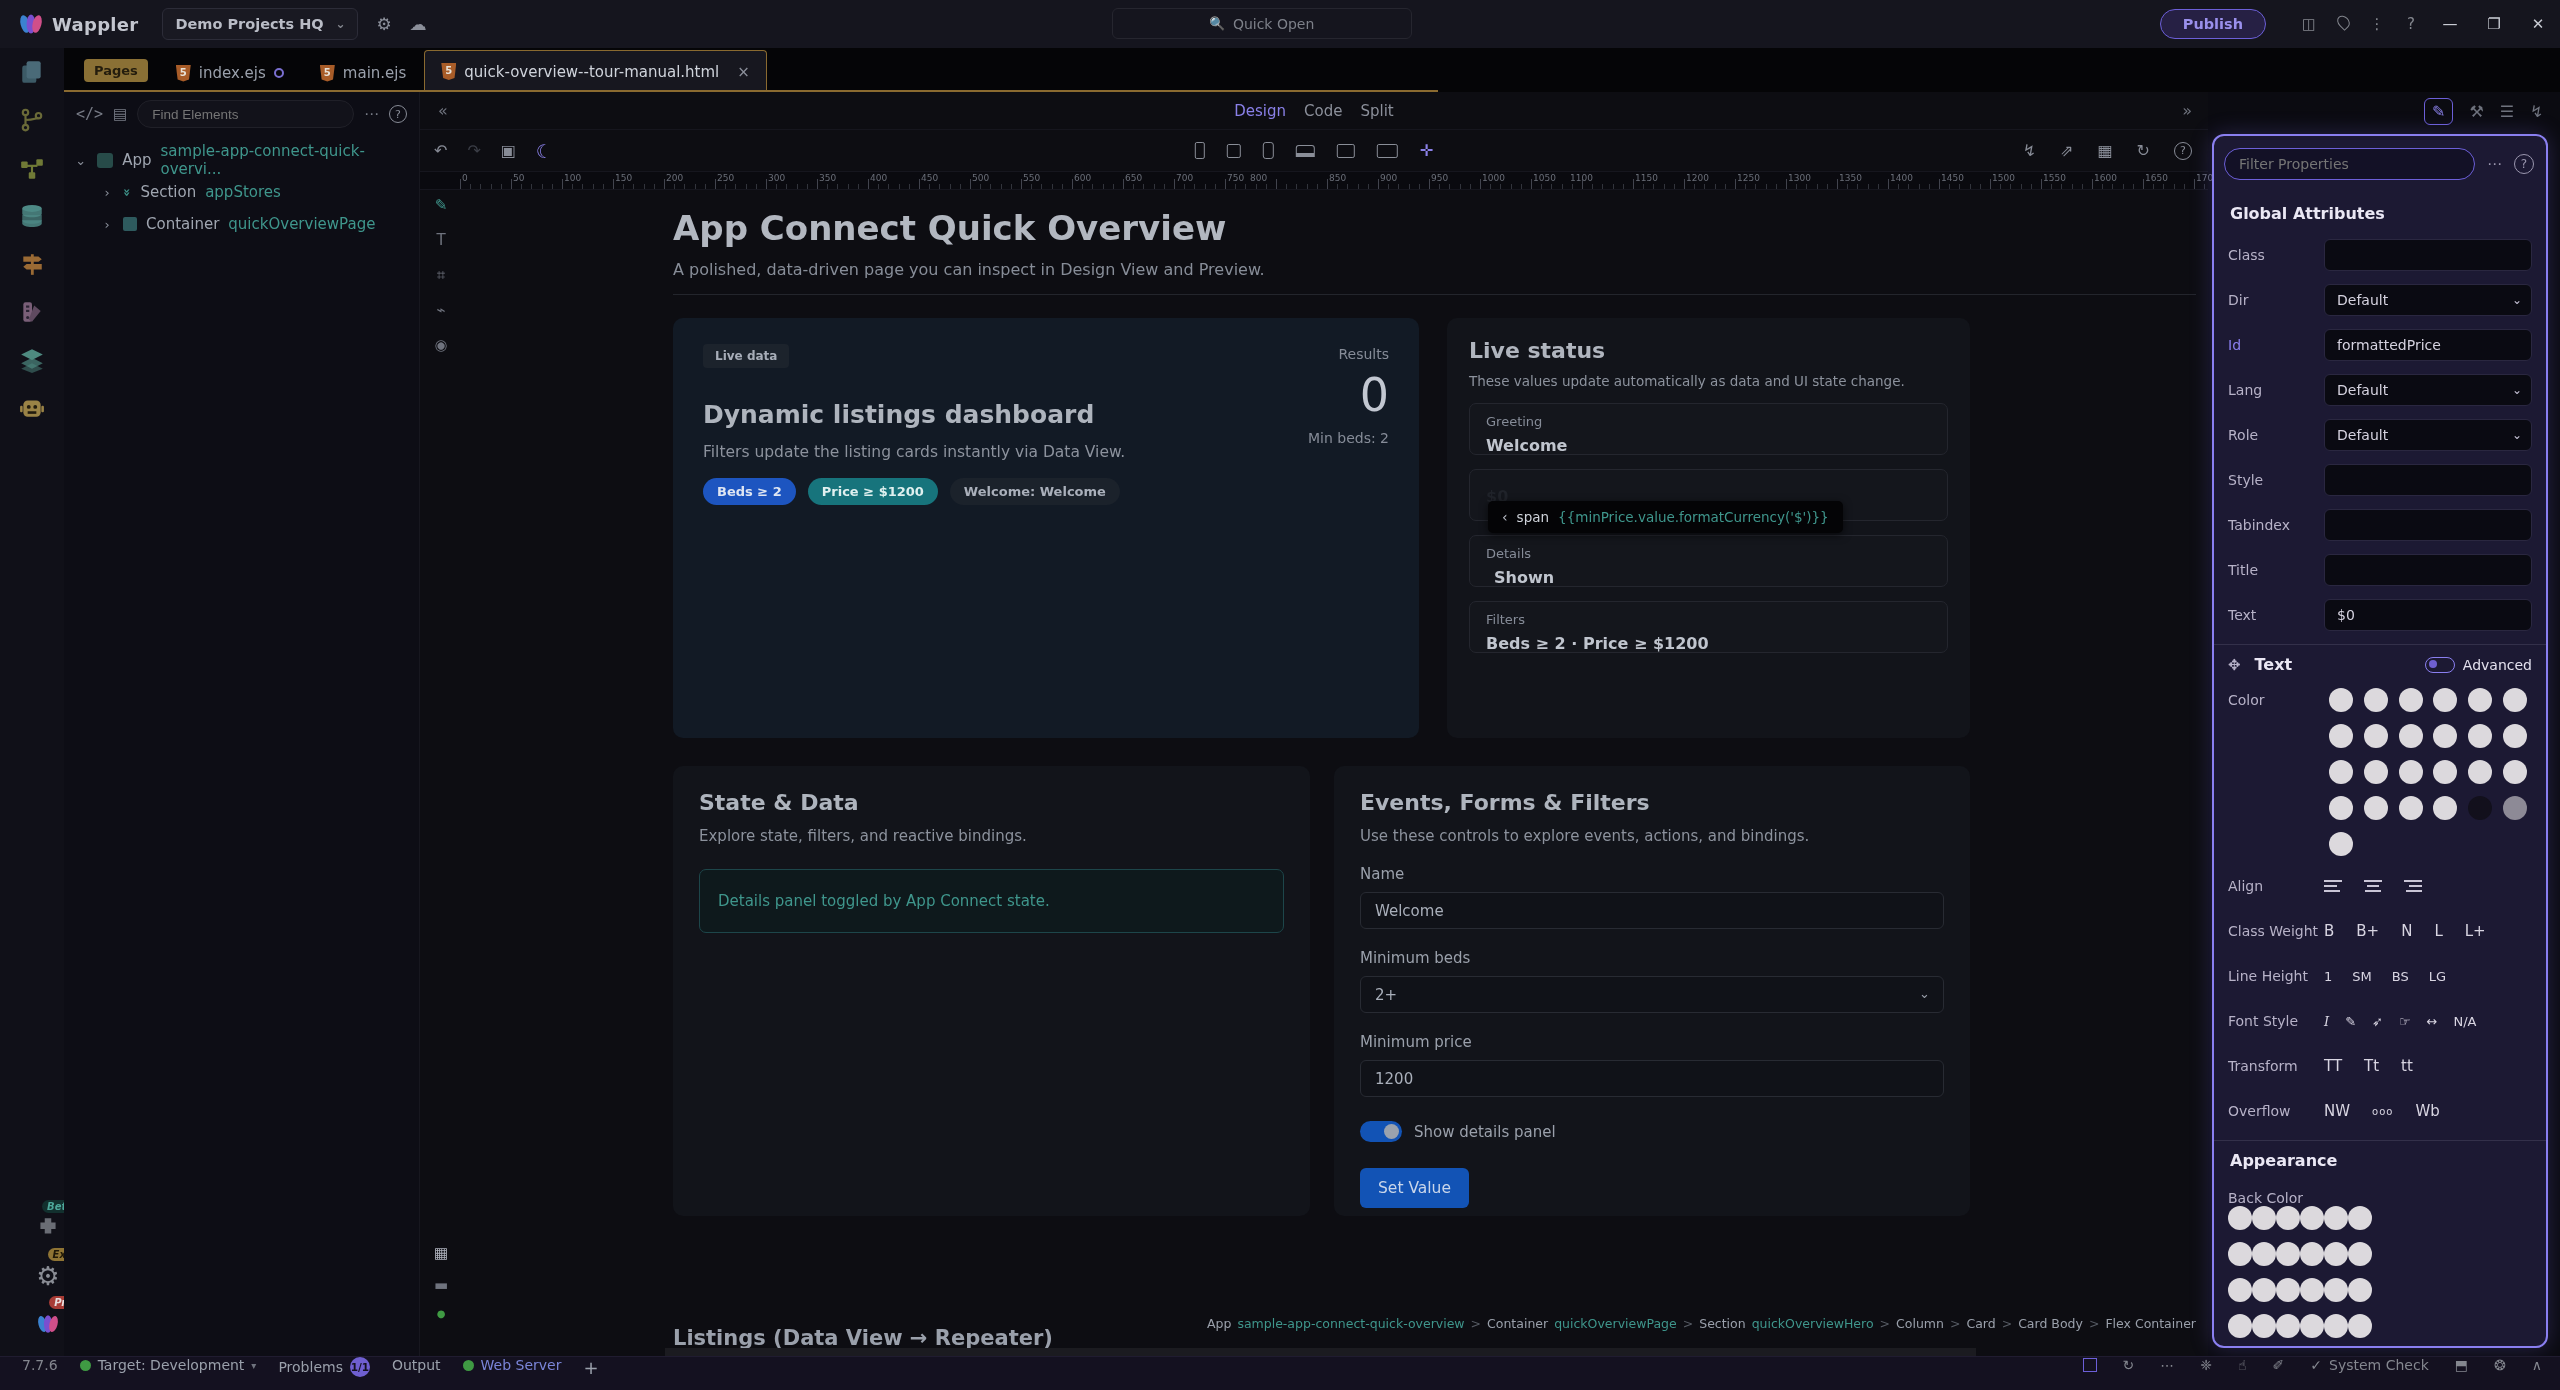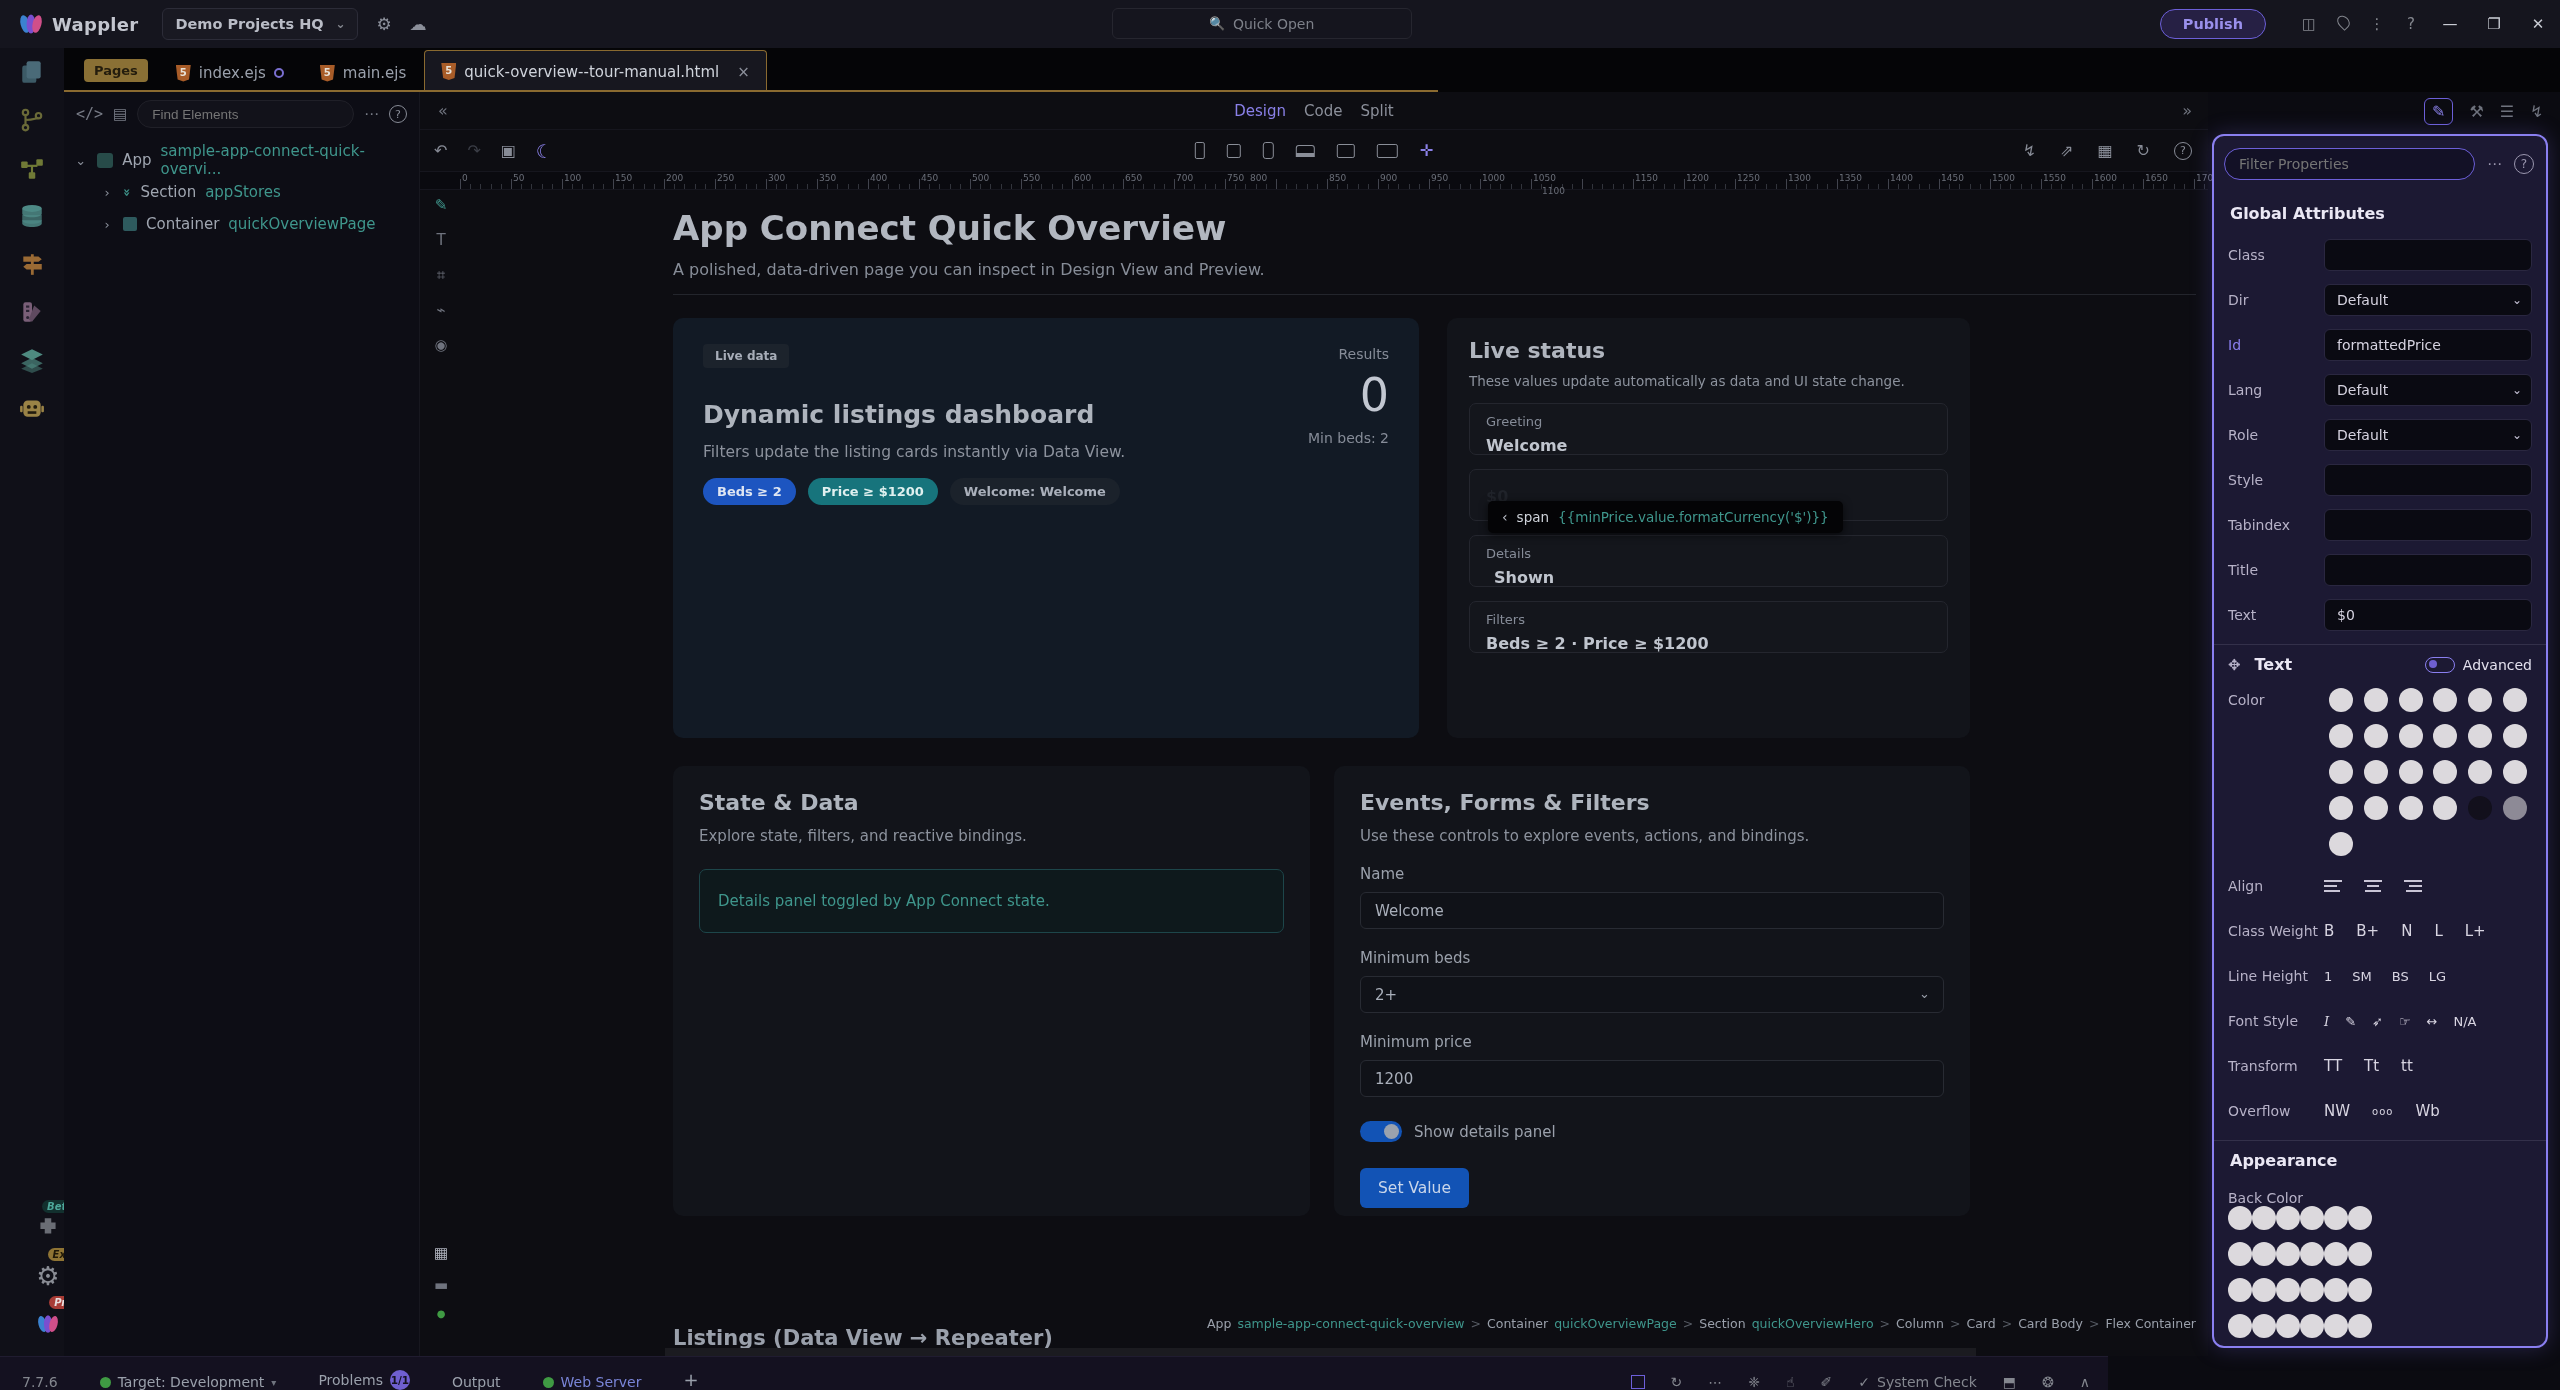--- a/index.html
+++ b/index.html
@@ -194,22 +194,22 @@
   .optrow { flex:1; display:flex; align-items:center; gap:22px; color:#d8d5e2; font-size:15px; }
   .optrow.small { font-size:13px; gap:20px; }
   .optrow .it { font-style:italic; font-family:"DejaVu Serif",serif; }
   .alicon { display:inline-flex; flex-direction:column; gap:3px; width:18px; }
   .alicon i { height:2px; background:#c9c5d6; display:block; }
   .al-l i:nth-child(2){ width:70%; } .al-l i:nth-child(3){ width:88%; }
   .al-c i:nth-child(2){ width:70%; margin:0 auto; } .al-c i:nth-child(3){ width:88%; margin:0 auto; }
   .al-r i:nth-child(2){ width:70%; margin-left:auto; } .al-r i:nth-child(3){ width:88%; margin-left:auto; }
 
   
-  .statusbar { position:absolute; left:0; bottom:0; width:2108px; height:34px; background:#141120;
-    border-top:1px solid #201c30; display:flex; align-items:flex-end; font-size:14px; color:#9aa0ab;gap:20px; }
+  .statusbar { position:absolute; left:0; bottom:0; width:2560px; height:34px; background:#141120;
+    border-top:1px solid #201c30; display:flex; align-items:flex-start; font-size:14px; color:#9aa0ab; }
   .sb-item { display:flex; align-items:center; gap:7px; margin-left:22px; }
   .gdot { width:11px; height:11px; border-radius:50%; background:#3f9a43; }
   .pbadge { background:#6f5fd0; color:#141120; font-size:10.5px; font-weight:bold; width:20px; height:20px;
     border-radius:50%; display:flex; align-items:center; justify-content:center; }
   .ws { color:#7a85d8; }
   .sb-right { margin-left:auto; display:flex; align-items:center; gap:26px; margin-right:18px; color:#84878f; font-size:14px; }
   .sb-sq { width:14px; height:14px; border:1.5px solid #6c5fd8; }
   svg { display:block; }
 </style>
 </head>
@@ -444,21 +444,21 @@
           <span class="rlabel" style="left: 652px;">600</span>
           <span class="rlabel" style="left: 703px;">650</span>
           <span class="rlabel" style="left: 754px;">700</span>
           <span class="rlabel" style="left: 805px;">750</span>
           <span class="rlabel" style="left: 828px;">800</span>
           <span class="rlabel" style="left: 907px;">850</span>
           <span class="rlabel" style="left: 958px;">900</span>
           <span class="rlabel" style="left: 1009px;">950</span>
           <span class="rlabel" style="left: 1060px;">1000</span>
           <span class="rlabel" style="left: 1111px;">1050</span>
-          <span class="rlabel" style="left: 1120px; margin-top: 13px;">1100</span>
+          <span class="rlabel" style="left: 1148px;">1100</span>
           <span class="rlabel" style="left: 1213px;">1150</span>
           <span class="rlabel" style="left: 1264px;">1200</span>
           <span class="rlabel" style="left: 1315px;">1250</span>
           <span class="rlabel" style="left: 1366px;">1300</span>
           <span class="rlabel" style="left: 1417px;">1350</span>
           <span class="rlabel" style="left: 1468px;">1400</span>
           <span class="rlabel" style="left: 1519px;">1450</span>
           <span class="rlabel" style="left: 1570px;">1500</span>
           <span class="rlabel" style="left: 1621px;">1550</span>
           <span class="rlabel" style="left: 1672px;">1600</span>

